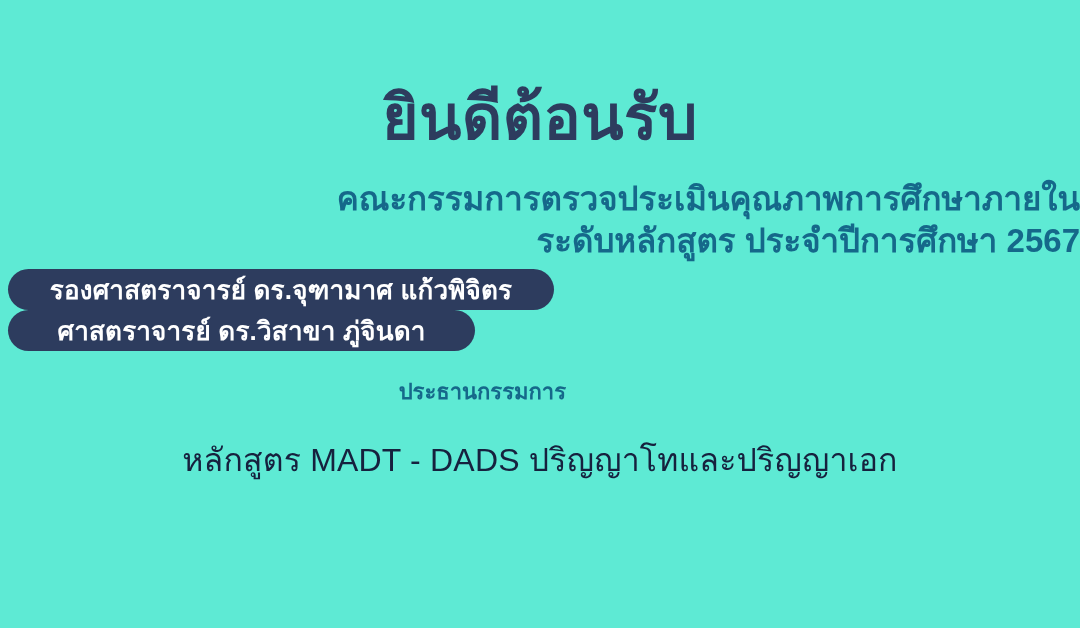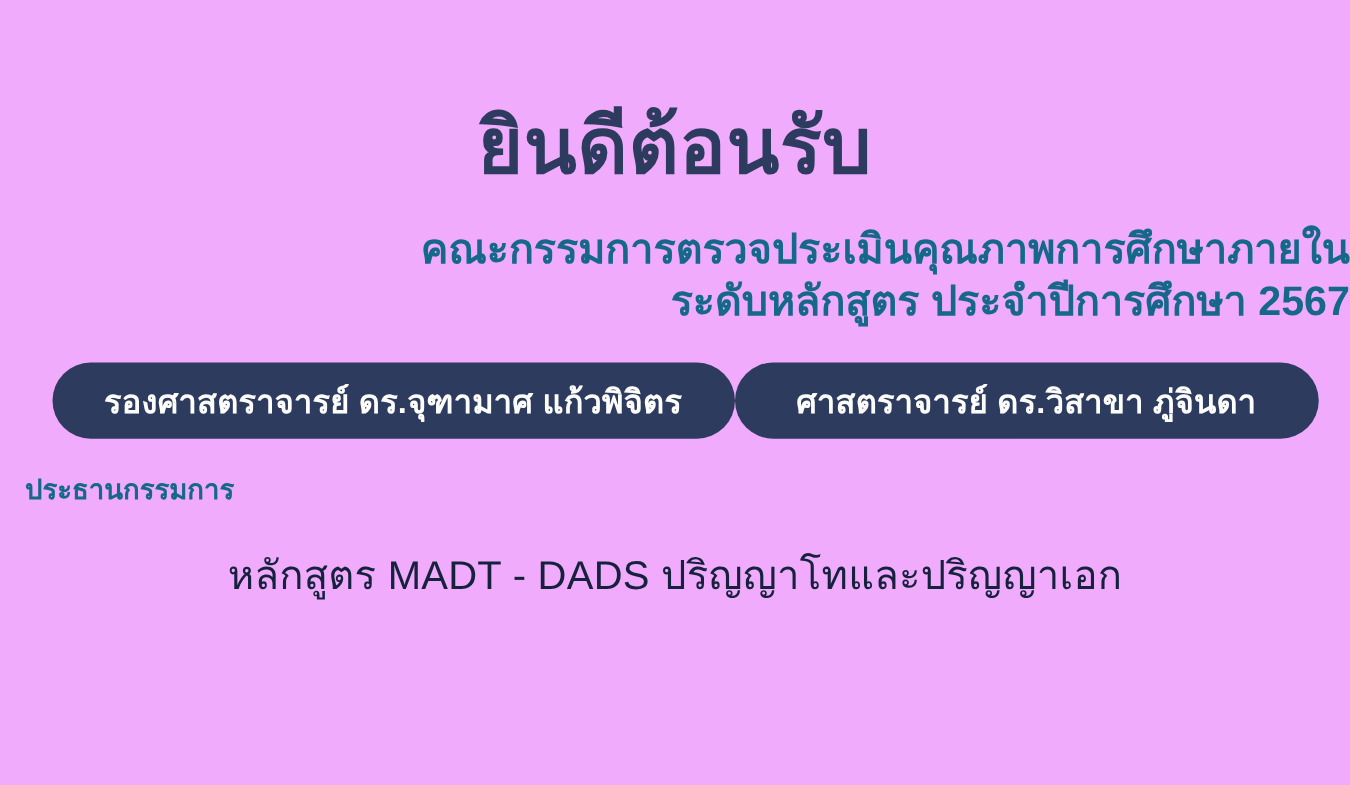--- a/index.html
+++ b/index.html
@@ -12,21 +12,21 @@
     height: 628px;
     background: #ffffff;
     font-family: "Liberation Sans", "DejaVu Sans", sans-serif;
     overflow: hidden;
   }
 
   .slide {
     position: relative;
     width: 1080px;
     height: 628px;
-    background: #f0abfc;
+    background: #5eead4;
     box-sizing: border-box;
     padding-left: 12px;
   }
 
   .welcome-title {
     position: absolute;
     top: 86px;
     left: 0;
     width: 1080px;
     text-align: center;
@@ -51,26 +51,26 @@
     letter-spacing: 0px;
   }
   .subtitle-line {
     display: block;
     white-space: nowrap;
   }
 
   .pills-row {
     position: absolute;
     top: 290px;
-    left: 28px;
+    left: 8px;
     width: 1040px;
     height: 61px;
     display: flex;
-    flex-direction: row;
-    justify-content: center;
+    flex-direction: column;
+    justify-content: flex-end;
     align-items: stretch;
   }
 
   .name-pill {
     background: #2d3c5e;
     color: #ffffff;
     border-radius: 34px;
     display: flex;
     align-items: center;
     justify-content: center;
@@ -91,21 +91,21 @@
     width: 1040px;
     height: 30px;
   }
   .role-label {
     position: absolute;
     top: 0;
     color: #15688a;
     font-size: 22px;
     font-weight: 700;
     white-space: nowrap;
-    text-align: left;
+    text-align: right;
   }
   .role-label.left {
     left: 0;
     width: 546px;
   }
   .role-label.right {
     left: 573px;
     width: 467px;
   }
 

